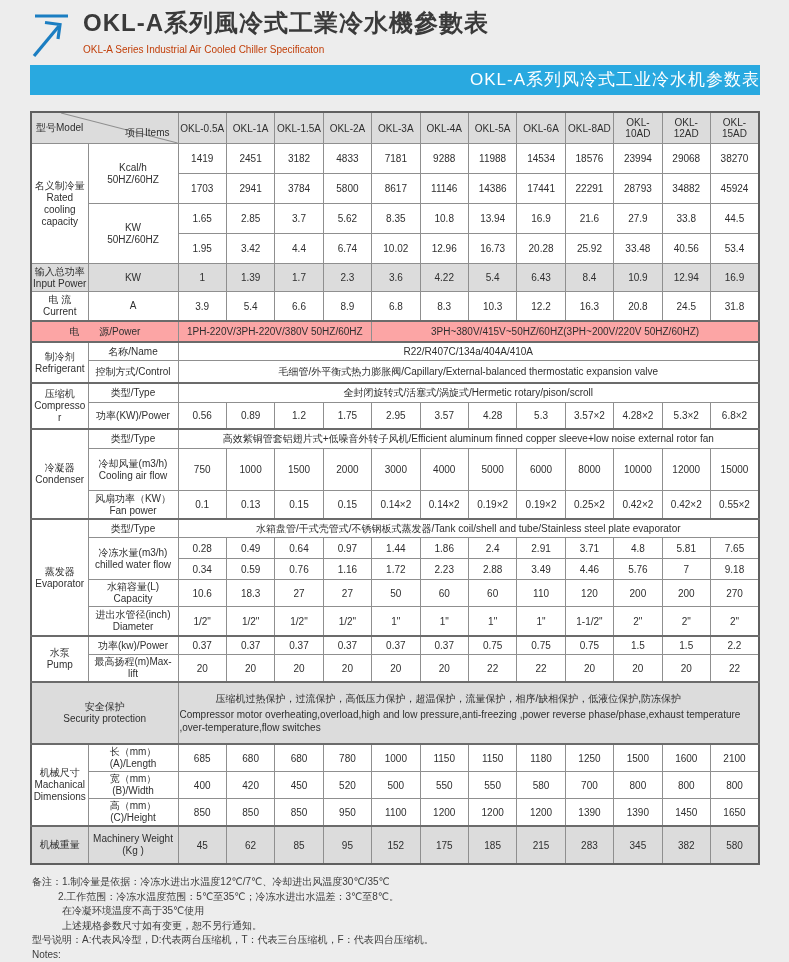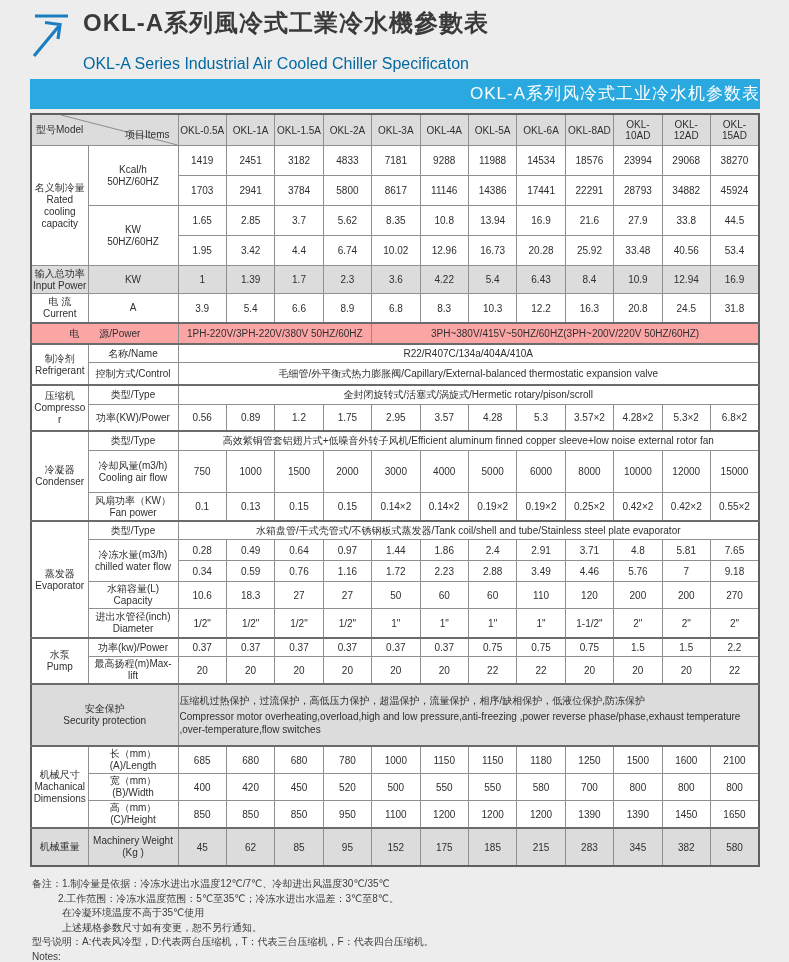--- a/index.html
+++ b/index.html
@@ -8,33 +8,33 @@
     font-family:"Liberation Sans","DejaVu Sans",sans-serif;
     color:#3c3c3c;-webkit-font-smoothing:antialiased;
   }
   .page{position:relative;width:789px;height:962px;overflow:hidden;}
 
   
   .hdr{display:flex;align-items:flex-start;padding:9px 0 0 27px;}
   .logo{width:46px;height:50px;flex:0 0 auto;}
   .titles{margin-left:10px;}
   .title-cn{font-size:24px;font-weight:bold;letter-spacing:1px;color:#3a3a3a;line-height:28px;}
-  .title-en{font-size:16px;color:#0369a1;margin-top:18px;}
+  .title-en{font-size:10px;color:#c2410c;margin-top:7px;}
 
   
   .banner{
     margin:6px 29px 0 30px;height:30px;line-height:30px;
     background:#29a9e0;color:#ffffff;text-align:right;
     font-size:17px;letter-spacing:1px;
   }
 
   
   table.spec{
     border-collapse:collapse;table-layout:fixed;
-    margin:4px 29px 0 30px;width:730px;background:#ffffff;
+    margin:16px 29px 0 30px;width:730px;background:#ffffff;
     border:2px solid #5f5f5f;font-size:10px;
   }
   table.spec td{
     border:1px solid #8f8f8f;text-align:center;vertical-align:middle;
     padding:1px 1px;color:#2f2f2f;overflow:hidden;word-break:break-word;
   }
   tr.shade td{background:#dcdcdc;}
   tr.shadelite td{background:#fca5a5;}
   tr.sec td{border-top:2px solid #6b6b6b;}
   td.cat{font-size:10px;line-height:12px;}
@@ -49,21 +49,21 @@
   .h25 td{height:23px}.h41 td{height:39px}.h20 td{height:18px}.h26 td{height:24px}
   .h16 td{height:14px}.h62 td{height:58px}.h36 td{height:34px}
 
   
   td.corner{position:relative;padding:0;}
   td.corner svg{position:absolute;left:0;top:0;width:100%;height:100%;}
   .corner-model{position:absolute;left:4px;top:8px;font-size:10px;}
   .corner-items{position:absolute;right:8px;top:13px;font-size:10px;}
 
   
-  .sec-zh{font-size:10px;text-align:left;}
+  .sec-zh{font-size:10px;text-align:left;padding-left:36px;}
   .sec-en{font-size:10px;text-align:left;margin-top:2px;line-height:13px;}
 
   
   .notes{margin:10px 20px 0 32px;font-size:10px;color:#3c3c3c;line-height:14.5px;}
   .note-line{white-space:nowrap;}
   .ind1{padding-left:26px;}
   .ind2{padding-left:30px;}
 </style>
 </head>
 <body>

